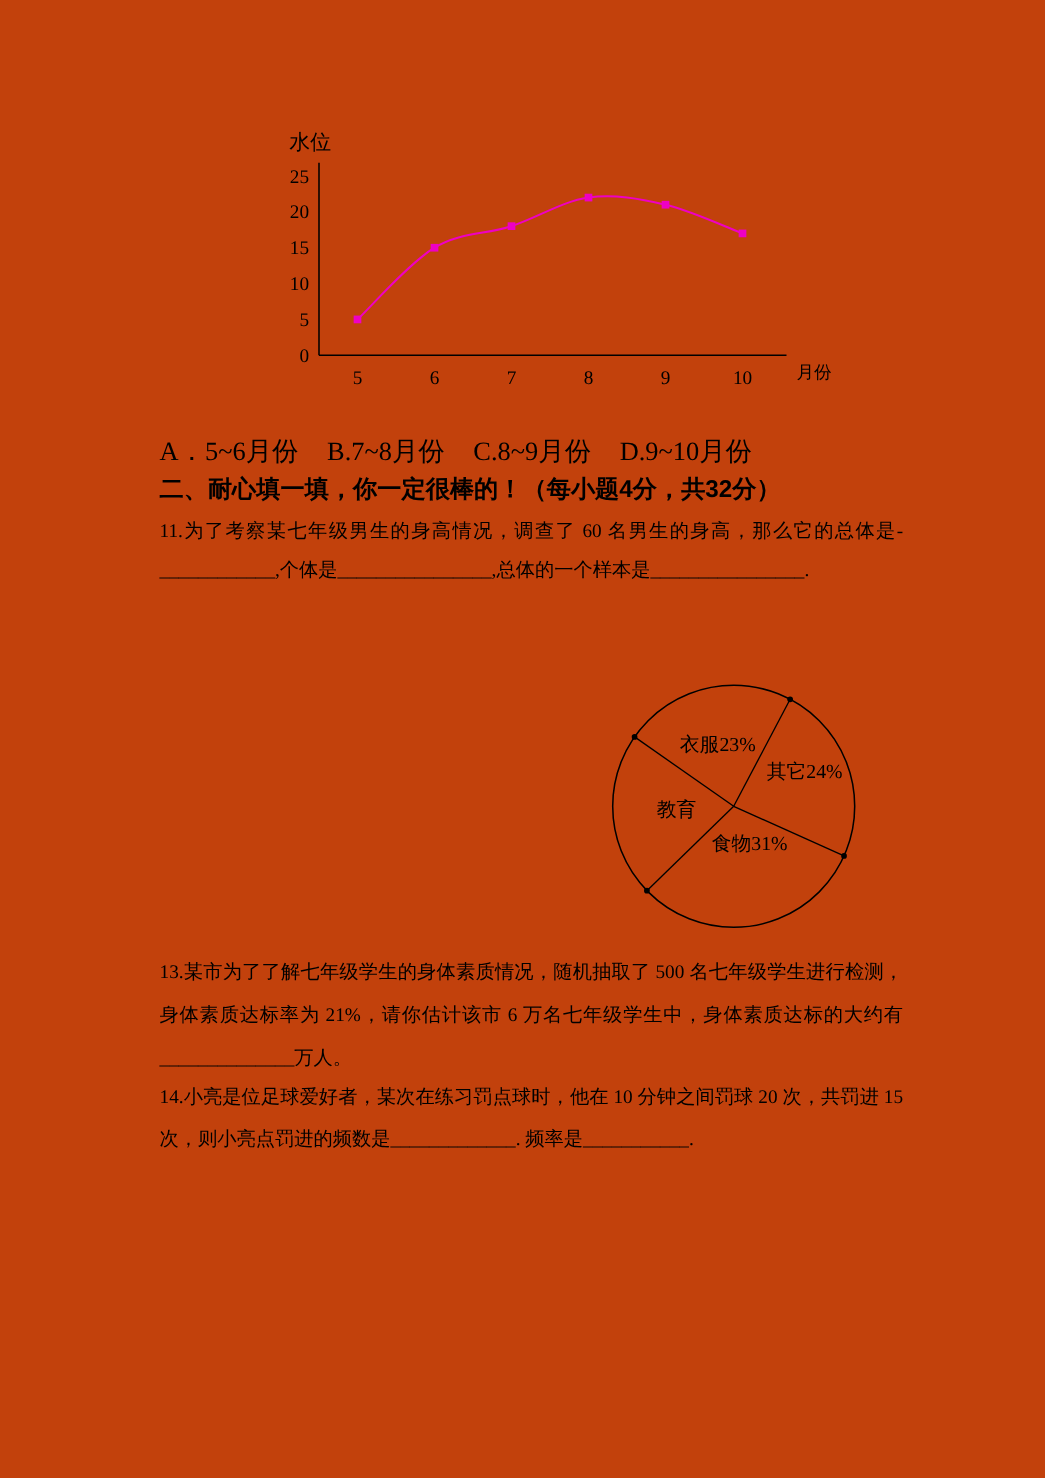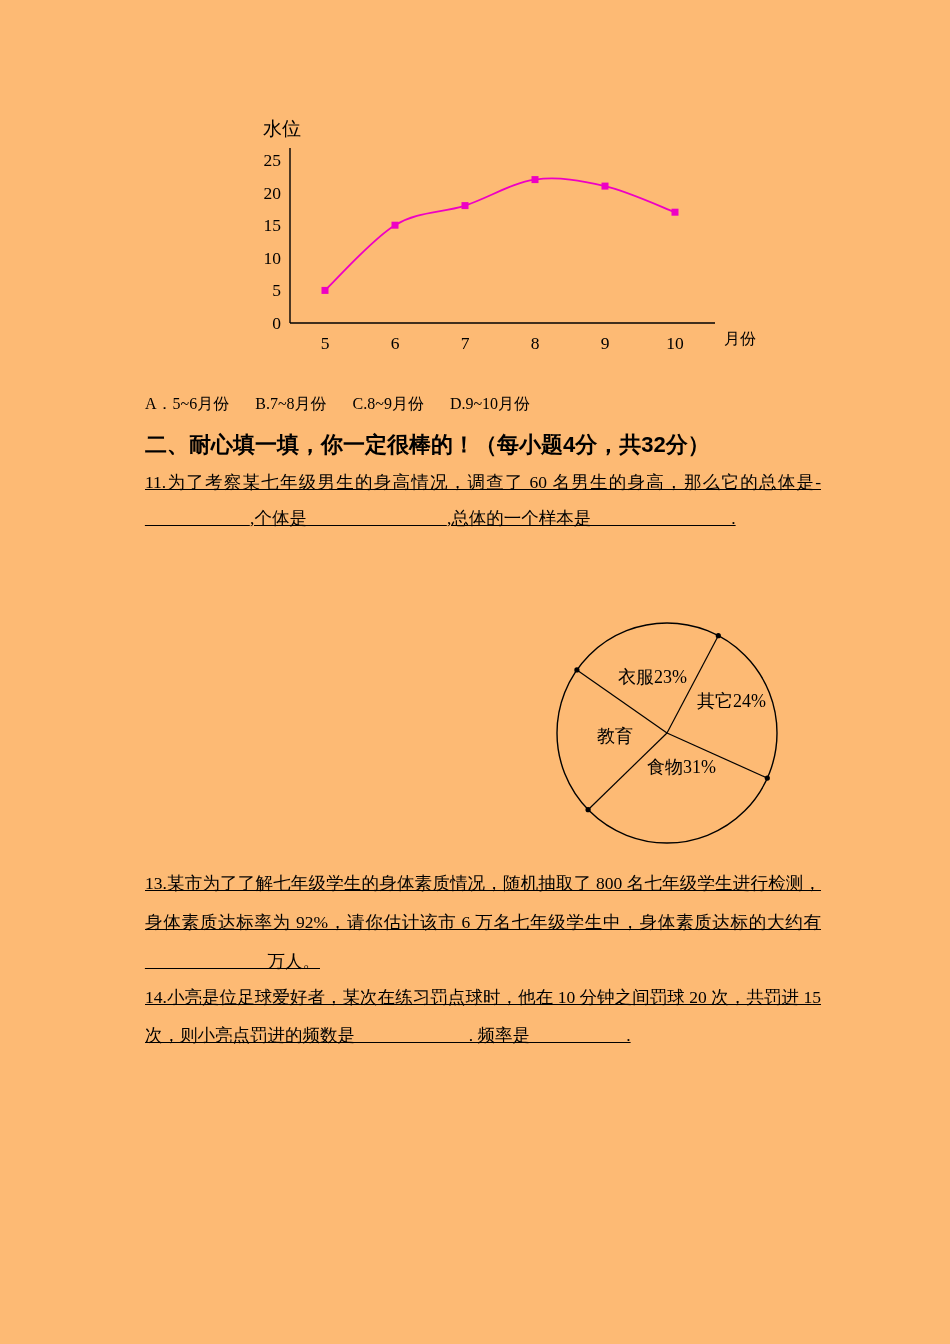--- a/index.html
+++ b/index.html
@@ -1,38 +1,37 @@
 <!DOCTYPE html>
 <html><head>
 <meta charset="utf-8">
 <style>
   * { margin:0; padding:0; box-sizing:border-box; }
   html,body { background:#ffffff; }
   .page {
     position:relative; width:950px; height:1344px; margin:0 auto;
-    background:#fdba74; color:#000;
+    background:#c2410c; color:#000;
     font-family:"Liberation Serif","DejaVu Serif",serif;
     overflow:hidden;
   }
   .chart-title { position:absolute; left:263px; top:116px; font-size:19px; }
   .line-chart  { position:absolute; left:230px; top:110px; }
   .chart-xlabel{ position:absolute; left:724px; top:329px; font-size:16px; }
 
-  .options-row { position:absolute; left:145px; top:394px; font-size:16px; display:flex; gap:26px; white-space:nowrap; }
+  .options-row { position:absolute; left:145px; top:394px; font-size:24px; display:flex; gap:26px; white-space:nowrap; }
 
   .section-header {
     position:absolute; left:145px; top:430px; font-size:22px; font-weight:bold;
     font-family:"Liberation Sans","DejaVu Sans",sans-serif;
   }
 
   .q {
     position:absolute; left:145px; width:676px;
     font-size:17.5px; line-height:36px; text-align:justify;
     overflow-wrap:anywhere;
-    text-decoration:underline;
   }
   .q11 { top:464px; }
   .q12 { top:540px; }
   .q13 { top:864px;  line-height:39px; }
   .q14 { top:978px;  line-height:38px; }
   .q15 { top:1052px; line-height:38px; }
 
   .pie-block { position:absolute; left:540px; top:603px; width:260px; height:260px; }
   .pie-block svg { position:absolute; left:0; top:0; }
   .pie-label { position:absolute; font-size:18px; white-space:nowrap; }
@@ -94,16 +93,16 @@
         <circle cx="227.3" cy="175.1" r="2.6" fill="#000"></circle>
         <line x1="127" y1="130" x2="48.1" y2="206.7" stroke="#000" stroke-width="1.2"></line>
         <circle cx="48.1" cy="206.7" r="2.6" fill="#000"></circle>
       </svg>
     <span class="pie-label pl-clothes">衣服23%</span>
     <span class="pie-label pl-other">其它24%</span>
     <span class="pie-label pl-food">食物31%</span>
     <span class="pie-label pl-education">教育</span>
   </div>
 
-  <p class="q q13">13.某市为了了解七年级学生的身体素质情况，随机抽取了 800 名七年级学生进行检测，身体素质达标率为 92%，请你估计该市 6 万名七年级学生中，身体素质达标的大约有______________万人。</p>
+  <p class="q q13">13.某市为了了解七年级学生的身体素质情况，随机抽取了 500 名七年级学生进行检测，身体素质达标率为 21%，请你估计该市 6 万名七年级学生中，身体素质达标的大约有______________万人。</p>
   <p class="q q14">14.小亮是位足球爱好者，某次在练习罚点球时，他在 10 分钟之间罚球 20 次，共罚进 15 次，则小亮点罚进的频数是_____________. 频率是___________.</p>
 
 </div>
 
 </body></html>

